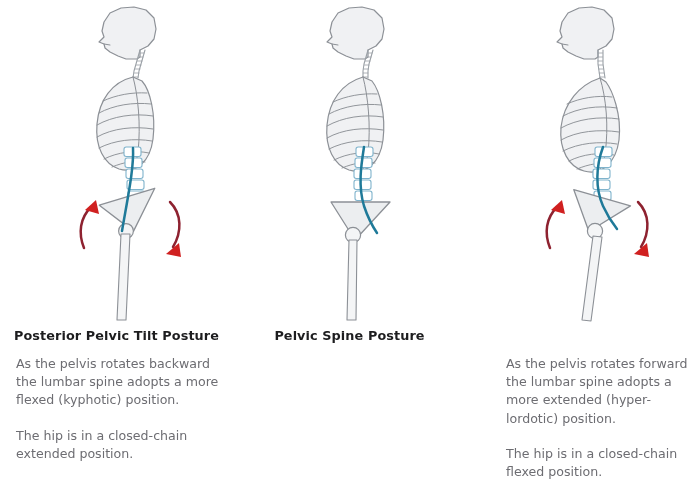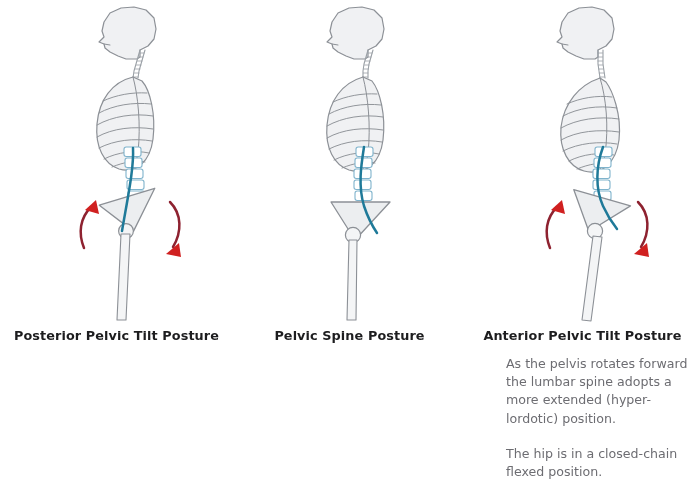--- a/index.html
+++ b/index.html
@@ -140,20 +140,24 @@
         </g>
         <g fill="none">
           <path d="M170 202 C182 214 182 232 173 247" stroke="#8e2230" stroke-width="2.5" fill="none" stroke-linecap="round"></path>
           <path d="M166 254 L179 243 L181 257 Z" fill="#d02020" stroke="none"></path>
         </g>
       </svg>
     </div>
 
     <div class="caption-title">Posterior Pelvic Tilt Posture</div>
 
+    <div class="caption-body">
+      <p>As the pelvis rotates backward the lumbar spine adopts a more flexed (kyphotic) position.</p>
+      <p>The hip is in a closed-chain extended position.</p>
+    </div>
   </div>
 
   <div class="column col-1">
 
     <div class="figure-slot">
       <svg viewBox="0 0 233 325" xmlns="http://www.w3.org/2000/svg">
         <g fill="none" stroke="#8c9096" stroke-width="1.1" stroke-linejoin="round" stroke-linecap="round">
 
           <g>
             <path d="M99 44 L94 42 L99 37 L97 31 L99 22 L105 13 L116 8 L129 7 L141 10
@@ -269,21 +273,20 @@
           <path d="M84 248 C78 233 80 218 91 207" stroke="#8e2230" stroke-width="2.5" fill="none" stroke-linecap="round"></path>
           <path d="M96 200 L99 214 L85 210 Z" fill="#d02020" stroke="none"></path>
         </g>
         <g fill="none">
           <path d="M172 202 C184 214 184 232 175 247" stroke="#8e2230" stroke-width="2.5" fill="none" stroke-linecap="round"></path>
           <path d="M168 254 L181 243 L183 257 Z" fill="#d02020" stroke="none"></path>
         </g>
       </svg>
     </div>
 
-    <div class="caption-title">Anterior Pelvic Tilt Posture</div>
 
     <div class="caption-body">
       <p>As the pelvis rotates forward the lumbar spine adopts a more extended (hyper-lordotic) position.</p>
       <p>The hip is in a closed-chain flexed position.</p>
     </div>
   </div>
 
 </div>
 
 </body></html>

